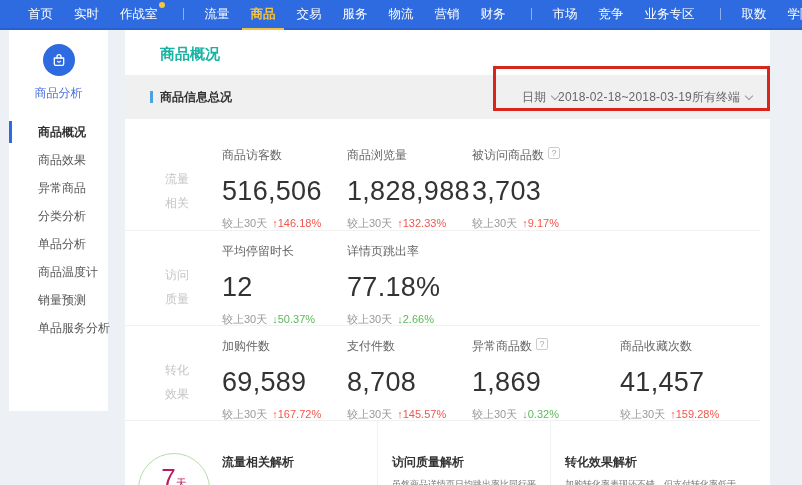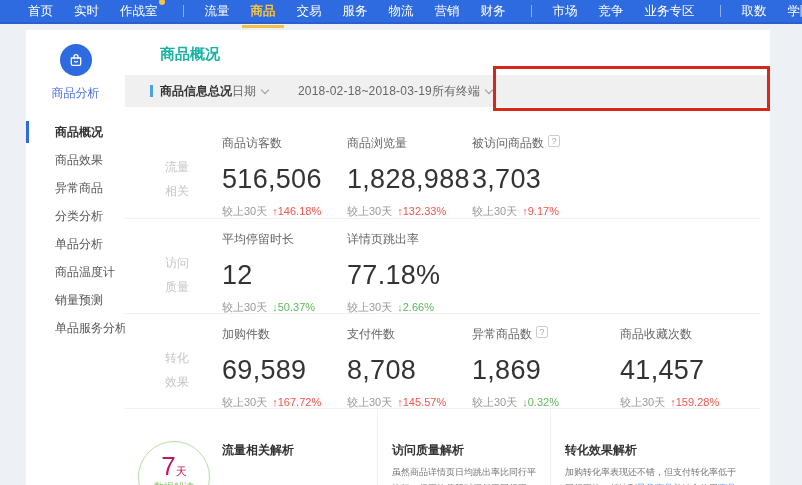--- a/index.html
+++ b/index.html
@@ -6,41 +6,41 @@
   html,body { width:802px; height:485px; }
   body {
     font-family:"Liberation Sans","DejaVu Sans",sans-serif;
     background:#edf0f4;
     position:relative;
     overflow:hidden;
     color:#333;
   }
   
   .topnav {
-    position:absolute; left:0; top:0; width:802px; height:24px;
+    position:absolute; left:0; top:0; width:802px; height:30px;
     background:#2e6ae0; border-bottom:2px solid #2a5fd0;
     display:flex; align-items:center; padding-left:28px;
   }
   .nav-item {
     position:relative; color:#fff; font-size:12.5px; margin-right:21px;
     height:30px; display:flex; align-items:center; cursor:pointer; white-space:nowrap;
   }
   .nav-item.active { color:#f7c53f; font-weight:bold; }
   .nav-item.active::after {
     content:""; position:absolute; left:50%; transform:translateX(-50%);
     bottom:-2px; width:42px; height:3px; background:#f0c040;
   }
   .nav-dot {
     position:absolute; top:3px; right:-7px; width:6px; height:6px;
     border-radius:50%; background:#f7c53f;
   }
   .nav-divider { width:1px; height:12px; background:rgba(255,255,255,.45); margin:0 21px 0 4px; }
   
   .sidebar {
-    position:absolute; left:26px; top:30px; width:99px; height:455px;
+    position:absolute; left:9px; top:30px; width:99px; height:381px;
     background:#fff;
   }
   .side-head { text-align:center; padding-top:14px; padding-bottom:16px; }
   .side-circle {
     width:32px; height:32px; border-radius:50%; background:#2e6ae0;
     margin:0 auto 9px auto; display:flex; align-items:center; justify-content:center;
   }
   .side-group-label { color:#4a6fdc; font-size:12px; }
   .side-item {
     position:relative; height:28px; line-height:28px; padding-left:29px;
@@ -53,28 +53,28 @@
   
   .main {
     position:absolute; left:125px; top:30px; width:645px; height:455px;
     background:#fff;
   }
   .page-title {
     color:#17b3a3; font-size:15px; font-weight:bold;
     padding:15px 0 0 35px; height:45px;
   }
   .section-strip {
-    height:32px; background:#f0f0f0; display:flex; align-items:center;
-    justify-content:flex-start; padding:0 18px 0 25px;
+    height:44px; background:#f0f0f0; display:flex; align-items:center;
+    justify-content:space-between; padding:0 18px 0 25px;
   }
   .strip-left { display:flex; align-items:center; font-size:12px; font-weight:bold; color:#333; }
   .strip-bar { width:3px; height:12px; background:#4aa3df; margin-right:7px; }
   .strip-right { display:flex; align-items:center; font-size:12px; color:#666; }
   .filter { display:flex; align-items:center; cursor:pointer; }
-  .filter + .filter, .date-range { margin-left:30px; }
+  .filter + .filter, .date-range { }
   .date-range { color:#666; letter-spacing:0.2px; cursor:pointer; }
   .chev {
     width:6px; height:6px; border-right:1px solid #999; border-bottom:1px solid #999;
     transform:rotate(45deg); margin-left:6px; margin-top:-3px;
   }
   .annotation-box {
     position:absolute; left:368px; top:36px; width:277px; height:45px;
     border:3px solid #d9261c; pointer-events:none; z-index:5;
   }
   

